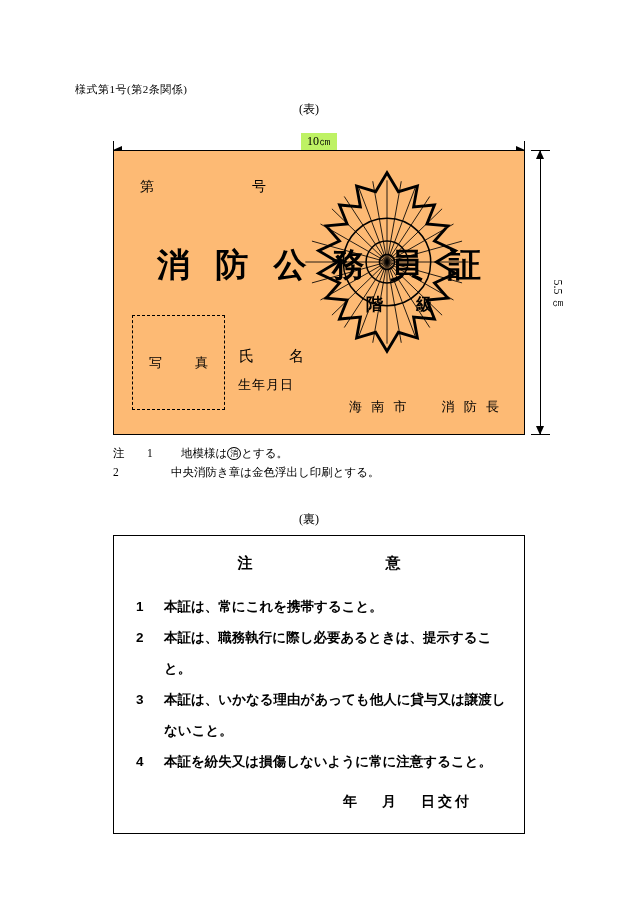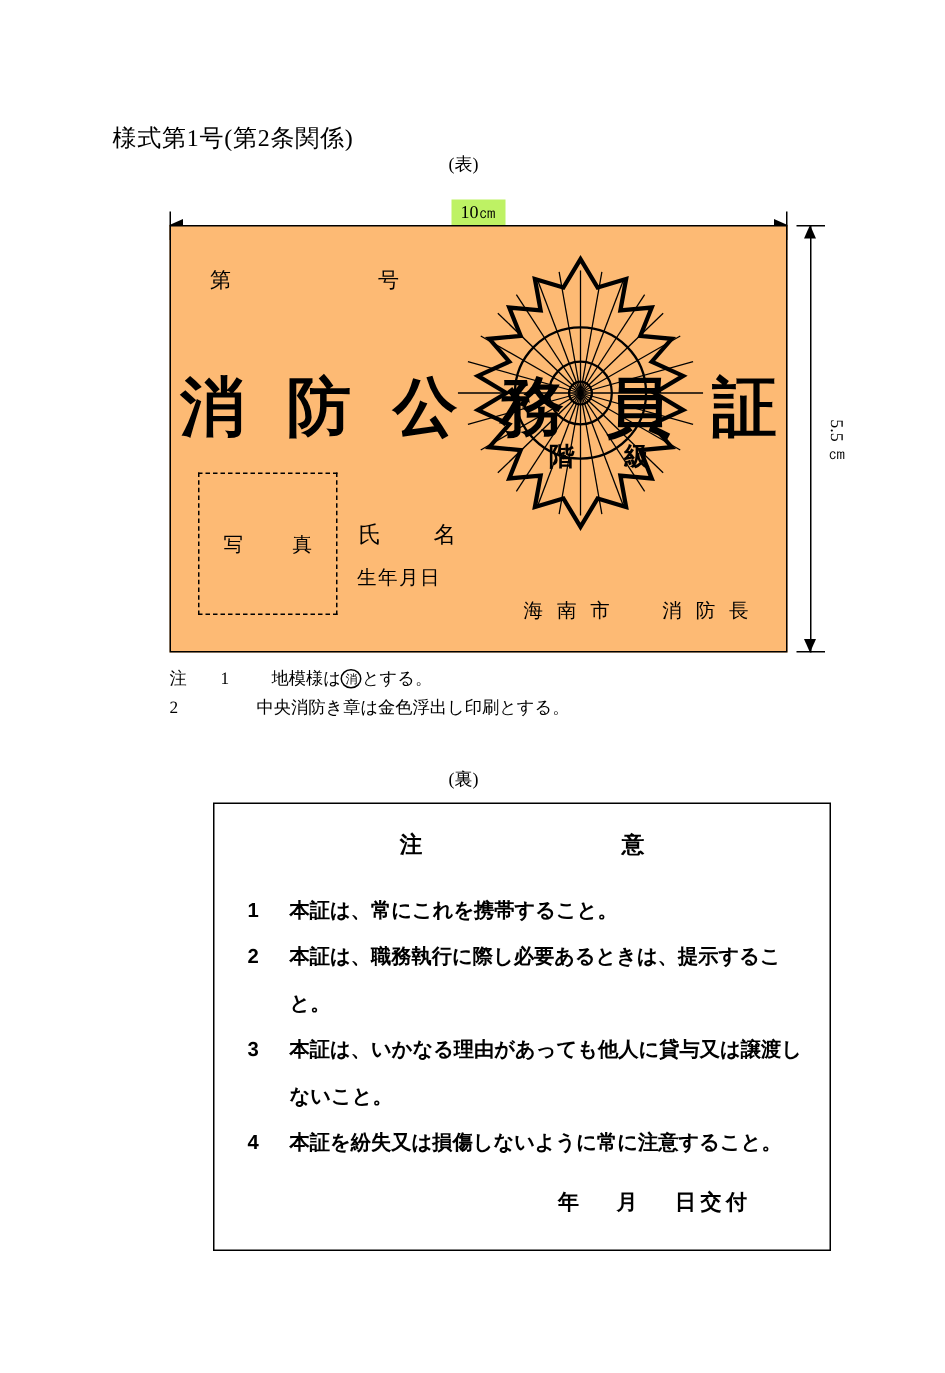--- a/index.html
+++ b/index.html
@@ -21,21 +21,21 @@
     left: 0; top: 0;
     width: 630px;
     height: 915px;
   }
 
   
   .form-no {
     position: absolute;
     left: 75px;
     top: 82px;
-    font-size: 16px;
+    font-size: 11px;
     letter-spacing: 0.5px;
     white-space: nowrap;
   }
 
   .label-omote {
     position: absolute;
     left: 299px;
     top: 101px;
     font-size: 12px;
   }
@@ -198,21 +198,21 @@
     letter-spacing: 3px;
     white-space: nowrap;
   }
 
   
   .card-title {
     position: absolute;
     left: 50%;
     top: 92px;
     transform: translateX(-50%);
-    font-size: 43px;
+    font-size: 33px;
     font-weight: bold;
     letter-spacing: 8px;
     white-space: nowrap;
     z-index: 5;
     font-family: "Liberation Sans", sans-serif;
     text-indent: 8px;
   }
   .card-rank {
     position: absolute;
     left: 252px;
@@ -267,21 +267,20 @@
   .card-back {
     position: absolute;
     left: 113px;
     top: 535px;
     width: 412px;
     height: 299px;
     border: 1.4px solid #000;
     box-sizing: border-box;
     background: #fff;
     font-family: "Liberation Sans", sans-serif;
-    margin-left: 29px;
   }
   .back-title {
     position: absolute;
     left: 50%;
     top: 18px;
     transform: translateX(-50%);
     font-size: 15px;
     font-weight: bold;
     letter-spacing: 22px;
     white-space: nowrap;

